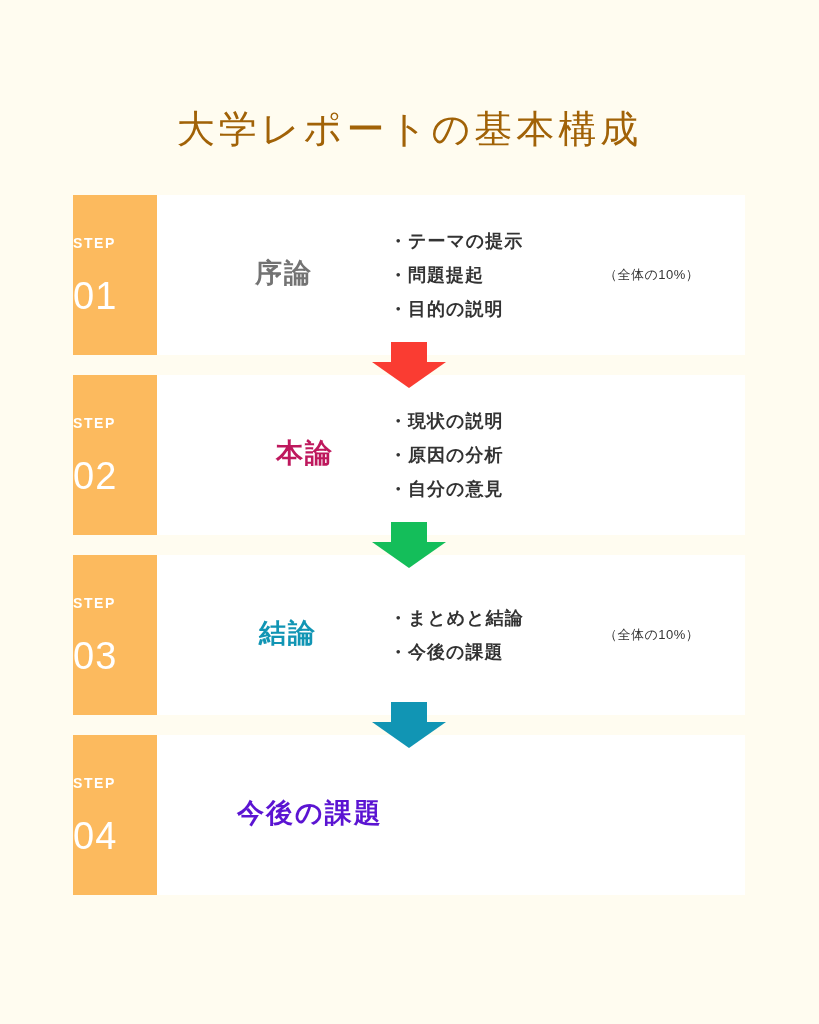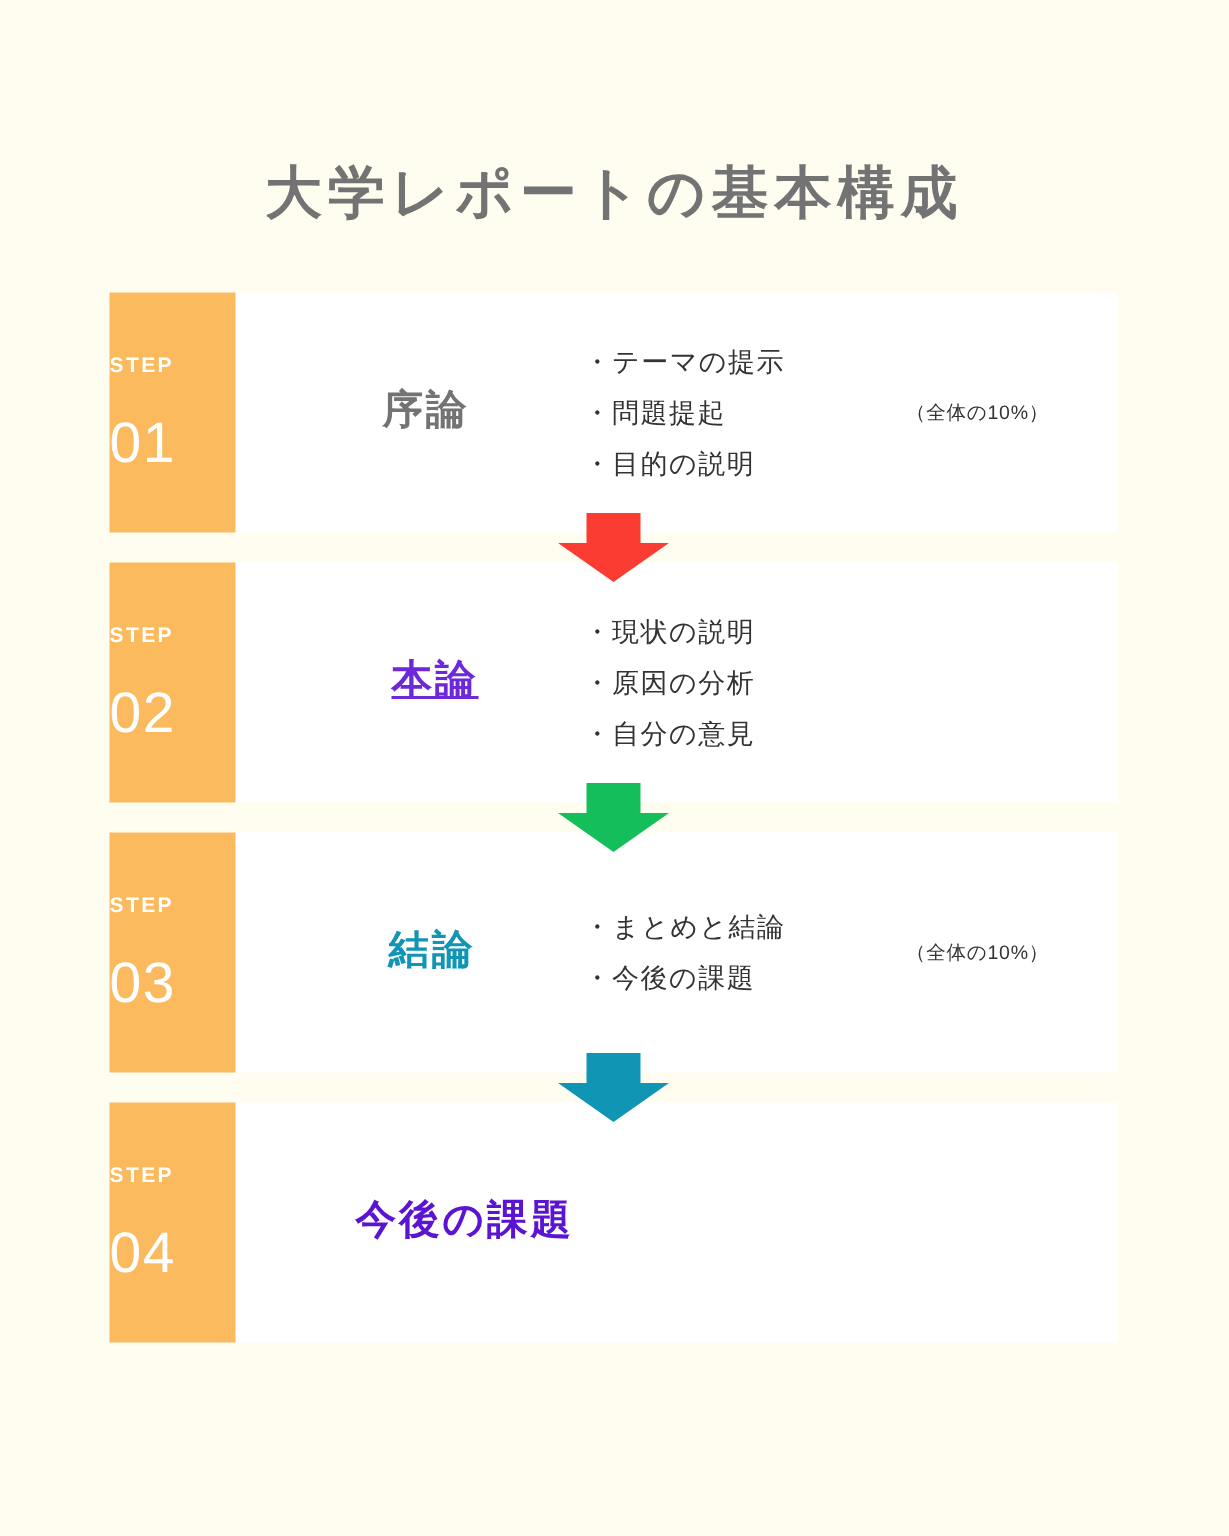--- a/index.html
+++ b/index.html
@@ -27,23 +27,23 @@
   .title-wrap {
     position: absolute;
     top: 82px;
     left: 0;
     width: 819px;
     text-align: center;
   }
   .title {
     display: inline-block;
     font-size: 38px;
-    font-weight: bold;
+    font-weight: normal;
     letter-spacing: 4px;
-    color: #737373;
+    color: #a16207;
     line-height: 1.2;
     white-space: nowrap;
   }
 
   
   .steps {
     position: absolute;
     top: 195px;
     left: 73px;
     width: 672px;
@@ -96,35 +96,35 @@
   }
 
   .section-name {
     position: absolute;
     font-size: 27px;
     font-weight: bold;
     letter-spacing: 2px;
     white-space: nowrap;
   }
   .section-name.n1 { left: 98px; top: 60px; color: #737373; }
-  .section-name.n2 { left: 104px; top: 60px; color: #6d28d9; text-decoration: underline; }
+  .section-name.n2 { left: 119px; top: 60px; color: #be185d; }
   .section-name.n3 { left: 102px; top: 60px; color: #1195B4; }
   .section-name.n4 { left: 80px;  top: 60px; color: #5B14D2; }
 
   .bullets {
     position: absolute;
     left: 232px;
     top: 50%;
     transform: translateY(-50%);
     white-space: nowrap;
   }
   .bullets.b4 { left: 236px; }
   .bullet {
     font-size: 18px;
-    font-weight: normal;
+    font-weight: bold;
     color: #333333;
     line-height: 1;
     letter-spacing: 1px;
     margin-bottom: 16px;
   }
   .bullet:last-child { margin-bottom: 0; }
 
   .ratio {
     position: absolute;
     left: 447px;

